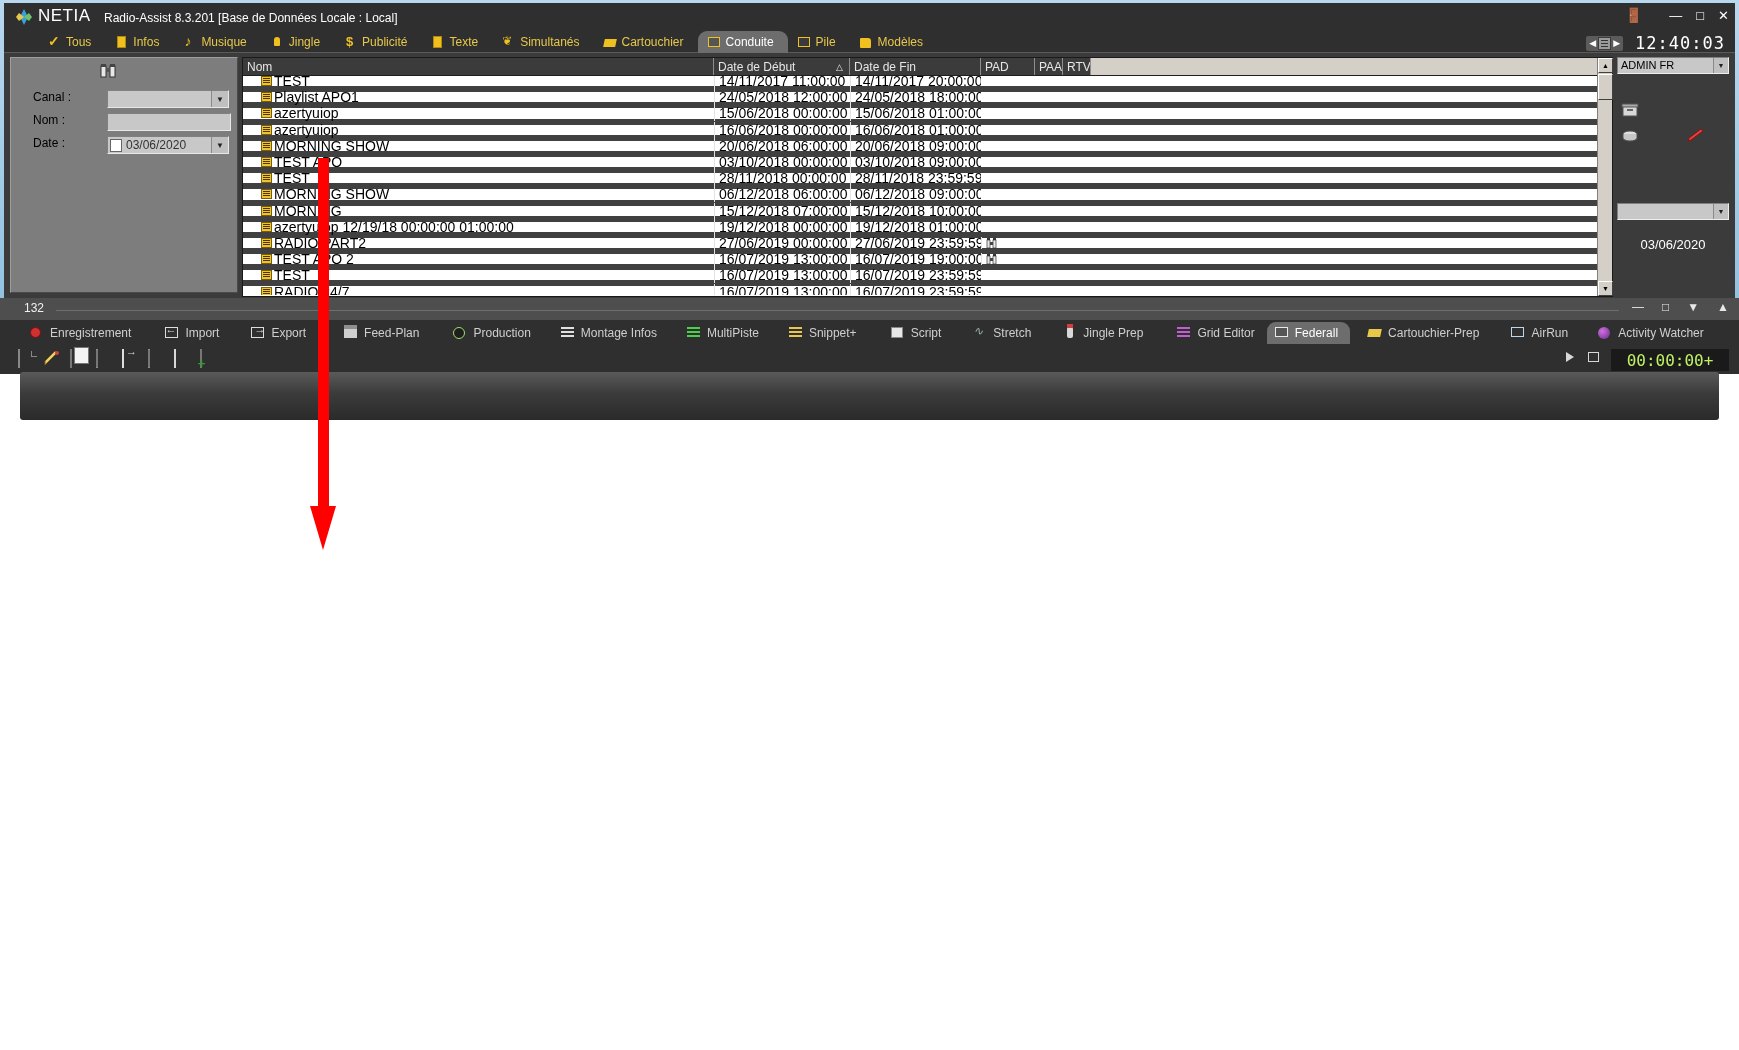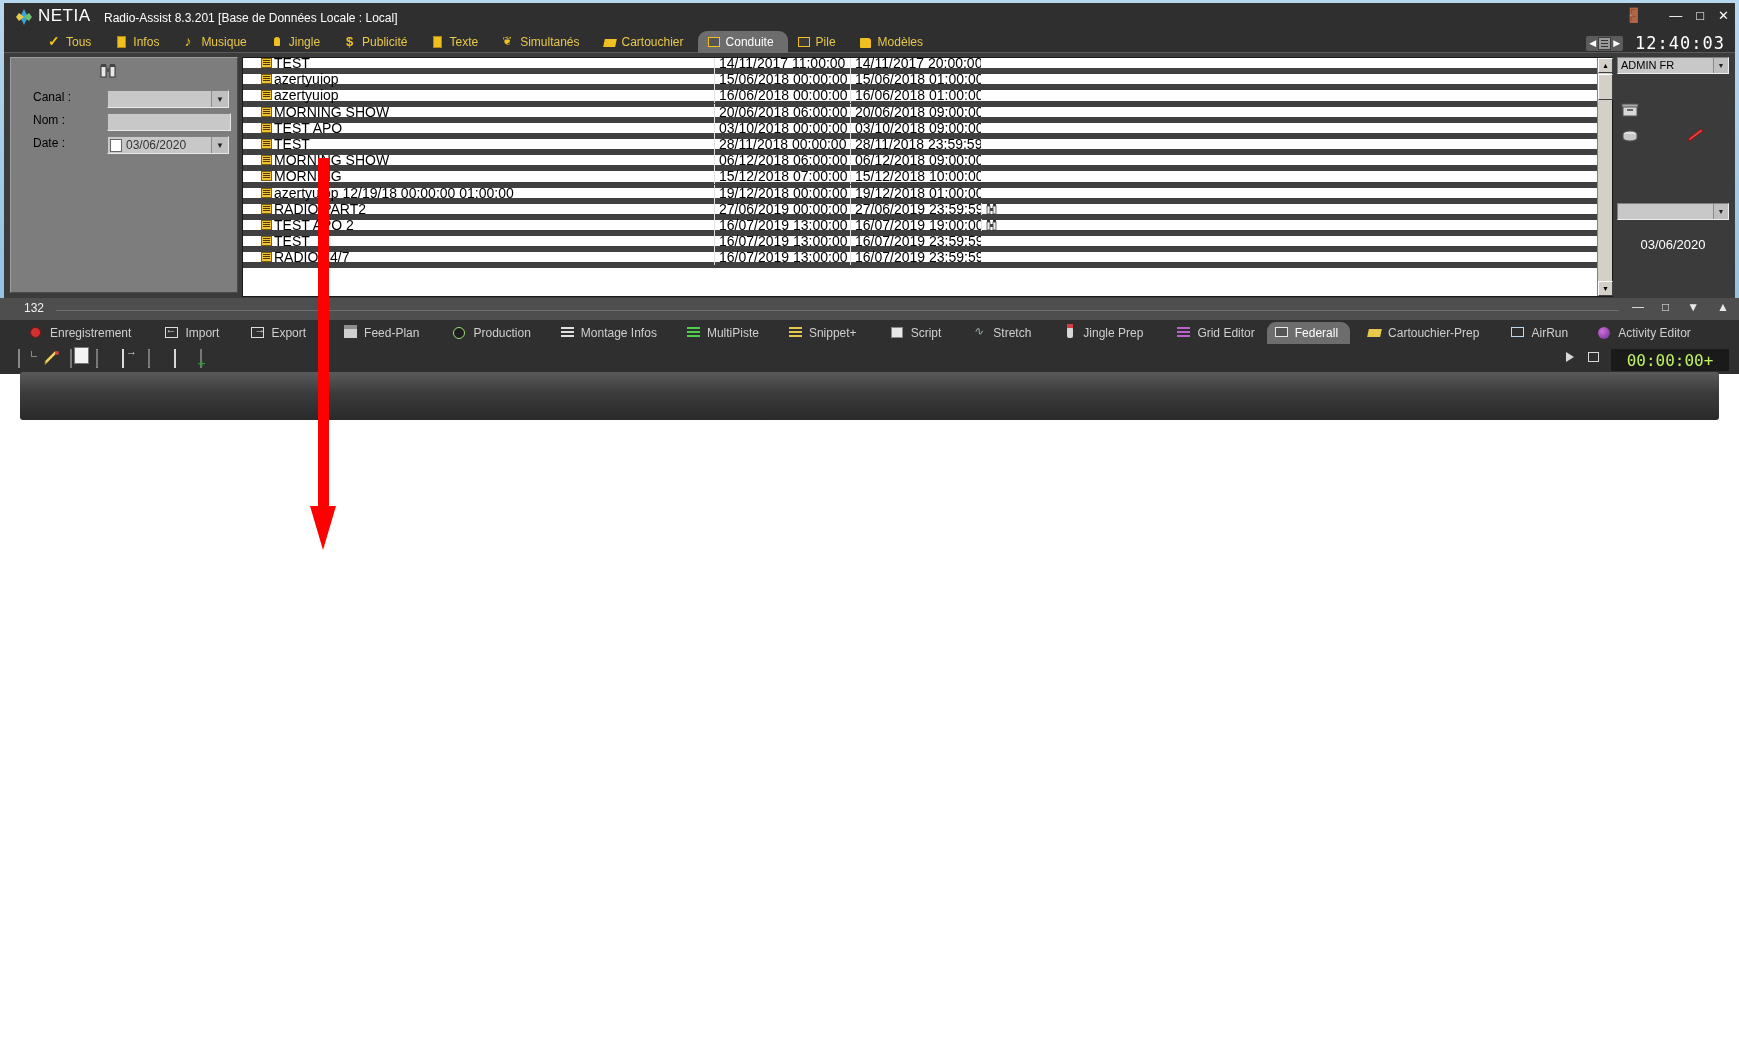--- a/index.html
+++ b/index.html
@@ -420,29 +420,53 @@
           <span class="flabel">Date :</span>
           <div class="finput fcombo datefield">
             <span class="datebox"></span>
             <span class="datetxt">03/06/2020</span>
             <span class="arrow"></span>
           </div>
         </div>
       </div>
 
       <div class="listwrap">
+        <div class="listheadrow">
+          <div class="hcell" style="width:471px;">Nom</div>
+          <div class="hcell" style="width:136px;">
+            <span>Date de Début</span>
+            <span class="sortmark">△</span>
+          </div>
+          <div class="hcell" style="width:131px;">Date de Fin</div>
+          <div class="hcell" style="width:54px;">PAD</div>
+          <div class="hcell" style="width:28px;">PAA</div>
+          <div class="hcell" style="width:28px;">RTV</div>
+          <div class="hcell filler"></div>
+        </div>
 
         <div class="rows" id="list-rows">
               <div class="row">
                 <div class="cell c-name" style="width: 471px;">
                   <span class="mon-ico"></span>
                   <span>TEST</span>
                 </div>
                 <div class="cell borderl" style="width: 136px;">14/11/2017 11:00:00</div>
                 <div class="cell borderl" style="width: 131px;">14/11/2017 20:00:00</div>
+                <div class="cell borderl" style="width: 54px;"></div>
+                <div class="cell borderl" style="width: 28px;"></div>
+                <div class="cell borderl" style="width: 28px;"></div>
+                <div class="cell borderl" style="flex: 1 1 0%;"></div>
+              </div>
+              <div class="row">
+                <div class="cell c-name" style="width: 471px;">
+                  <span class="mon-ico"></span>
+                  <span>Playlist APO1</span>
+                </div>
+                <div class="cell borderl" style="width: 136px;">24/05/2018 12:00:00</div>
+                <div class="cell borderl" style="width: 131px;">24/05/2018 18:00:00</div>
                 <div class="cell borderl" style="width: 54px;"></div>
                 <div class="cell borderl" style="width: 28px;"></div>
                 <div class="cell borderl" style="width: 28px;"></div>
                 <div class="cell borderl" style="flex: 1 1 0%;"></div>
               </div>
               <div class="row">
                 <div class="cell c-name" style="width: 471px;">
                   <span class="mon-ico"></span>
                   <span>azertyuiop</span>
                 </div>
@@ -746,21 +770,21 @@
         <div class="atab" style="margin-left: 12px;">
           <span class="aic">
             <i class="ic-airrun" style="display: block;"></i>
           </span>
           <span>AirRun</span>
         </div>
         <div class="atab" style="margin-left: 10px;">
           <span class="aic">
             <i class="ic-watch" style="display: block;"></i>
           </span>
-          <span>Activity Editor</span>
+          <span>Activity Watcher</span>
         </div>
       </div>
 
     <div class="toolbar2">
       <span class="tbtn"><i class="tb-page"></i></span>
       <span class="tbtn">
         <svg class="tb-wand" viewBox="0 0 16 16">
             <polygon points="1,15 3,13 13,3 11,1 1,11" fill="#e8d070" stroke="#7a6010"></polygon>
             <circle cx="13" cy="3" r="2" fill="#d04040"></circle>
           </svg>

